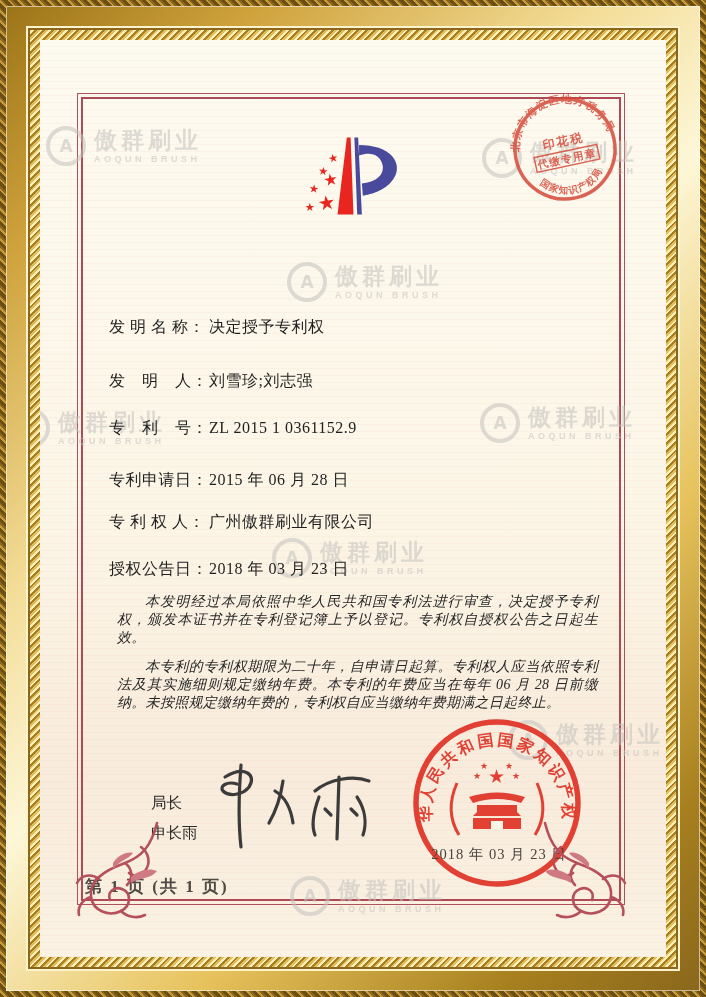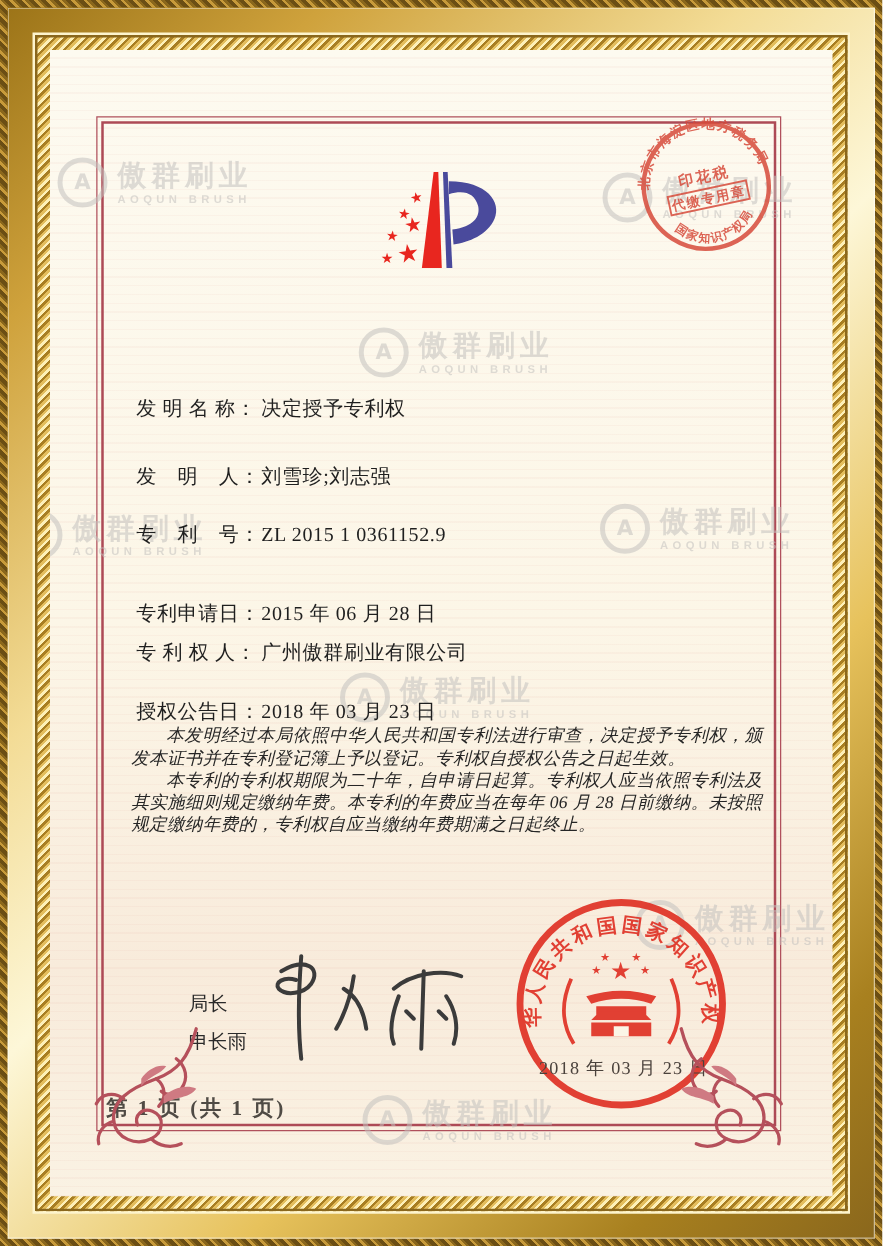--- a/index.html
+++ b/index.html
@@ -38,21 +38,21 @@
   .logo{position:absolute;left:200px;top:32px;z-index:2;}
   .title{position:absolute;left:0;right:0;top:126px;text-align:center;font-size:33px;
          font-weight:bold;color:#1d1d1d;letter-spacing:15px;padding-left:15px;z-index:2;}
   .fields{position:absolute;left:24px;top:216px;right:20px;z-index:2;}
   .frow{position:absolute;left:0;font-size:16px;color:#1f1f1f;white-space:nowrap;}
   .frow .lab{display:inline-block;min-width:100px;letter-spacing:.5px;}
   .frow .val{letter-spacing:.5px;}
   .paras{position:absolute;left:20px;top:480px;width:505px;z-index:2;
          font-size:14px;line-height:17.8px;color:#262626;font-style:italic;
          text-align:justify;letter-spacing:.3px;}
-  .paras p{margin:0;text-indent:2em;}
+  .paras p{margin:12px;text-indent:2em;}
   .signer{position:absolute;left:34px;top:688px;font-size:15.5px;color:#2a2a2a;z-index:2;
           font-family:Liberation Mono, monospace;line-height:30px;margin-left:32px;}
   .sig{position:absolute;left:112px;top:650px;z-index:3;}
   .seal{position:absolute;left:326px;top:616px;z-index:2;opacity:.93;}
   .seal-date{position:absolute;left:330px;top:744px;width:168px;text-align:center;
              font-size:14.5px;color:#4a423c;letter-spacing:1px;z-index:3;}
   .footer-page{position:absolute;left:0;right:0;top:774px;text-align:left;font-size:17px;
                color:#4f4a44;letter-spacing:2px;z-index:2;font-weight:bold;}
   .taxstamp{position:absolute;left:424px;top:-8px;transform:rotate(-12deg);opacity:.85;z-index:2;}
   .flourish{position:absolute;bottom:-24px;z-index:4;}
@@ -147,21 +147,21 @@
         </svg>
 
 
         <div class="fields">
           <div class="frow" style="top:0px">
             <span class="lab">发 明 名 称：</span><span class="val">决定授予专利权</span></div>
           <div class="frow" style="top:54px">
             <span class="lab">发　明　人：</span><span class="val">刘雪珍;刘志强</span></div>
           <div class="frow" style="top:101px">
             <span class="lab">专　利　号：</span><span class="val">ZL 2015 1 0361152.9</span></div>
-          <div class="frow" style="top:164px">
+          <div class="frow" style="top:153px">
             <span class="lab">专利申请日：</span><span class="val">2015 年 06 月 28 日</span></div>
           <div class="frow" style="top:195px">
             <span class="lab">专 利 权 人：</span><span class="val">广州傲群刷业有限公司</span></div>
           <div class="frow" style="top:242px">
             <span class="lab">授权公告日：</span><span class="val">2018 年 03 月 23 日</span></div>
         </div>
 
         <div class="paras">
           <p>本发明经过本局依照中华人民共和国专利法进行审查，决定授予专利权，颁发本证书并在专利登记簿上予以登记。专利权自授权公告之日起生效。</p>
           <p>本专利的专利权期限为二十年，自申请日起算。专利权人应当依照专利法及其实施细则规定缴纳年费。本专利的年费应当在每年 06 月 28 日前缴纳。未按照规定缴纳年费的，专利权自应当缴纳年费期满之日起终止。</p>

